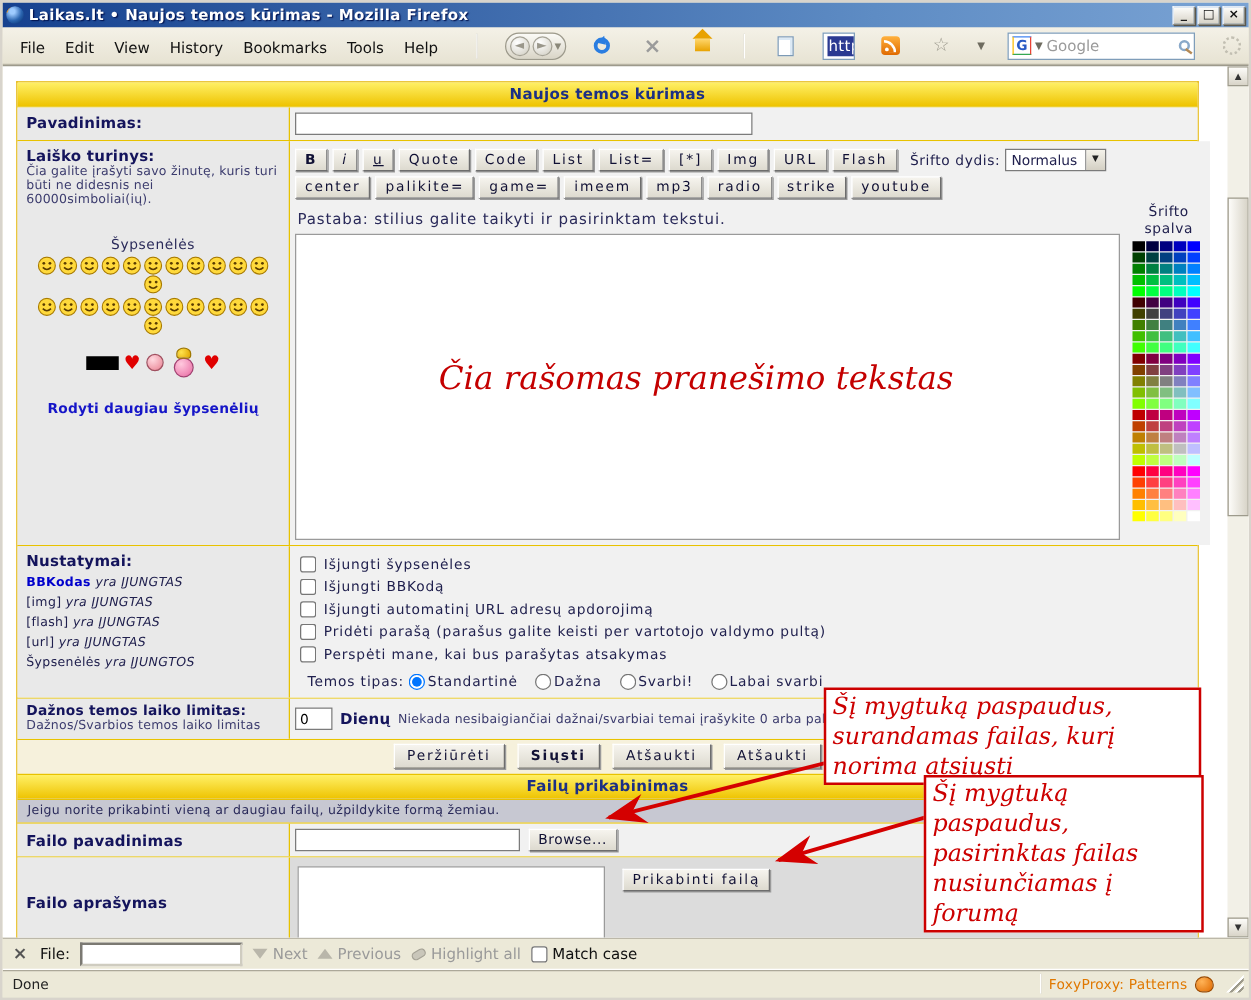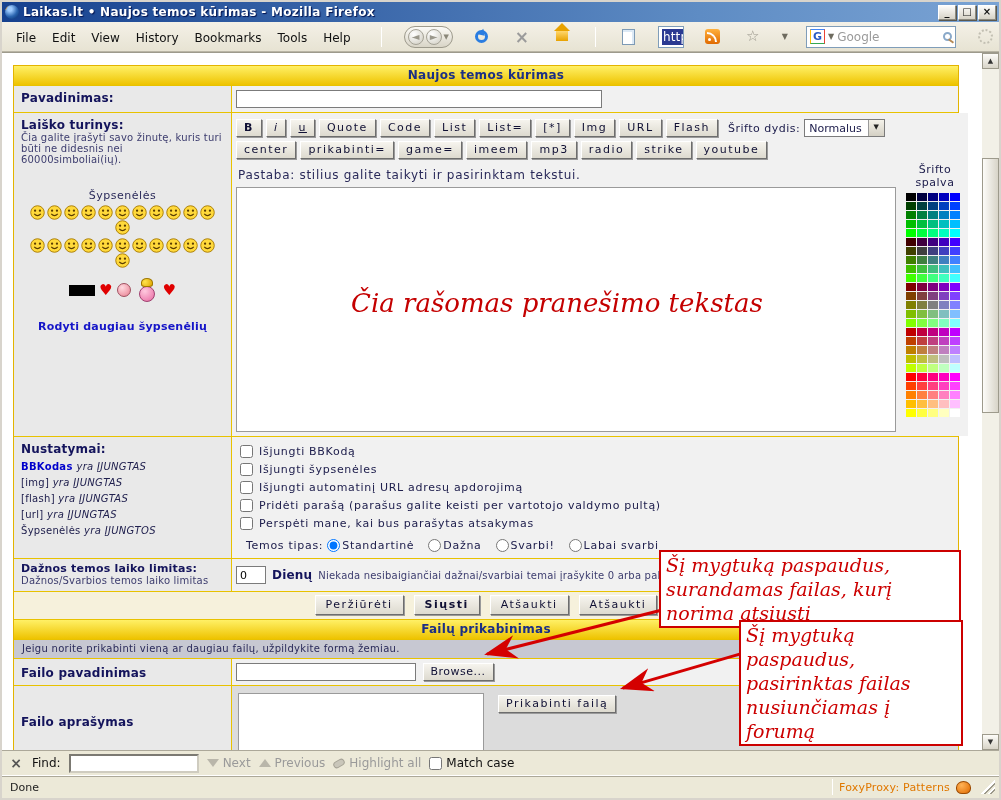--- a/index.html
+++ b/index.html
@@ -339,21 +339,21 @@
                 <button class="btn3d">URL</button>
                 <button class="btn3d">Flash</button>
                 <span class="fs-label">Šrifto dydis:</span>
                 <span class="fake-select">
                   <span>Normalus</span>
                   <span class="dd">▼</span>
                 </span>
               </div>
             <div class="bbrow" id="bbcode-row2">
                 <button class="btn3d">center</button>
-                <button class="btn3d">prikabinti=</button>
+                <button class="btn3d">palikite=</button>
                 <button class="btn3d">game=</button>
                 <button class="btn3d">imeem</button>
                 <button class="btn3d">mp3</button>
                 <button class="btn3d">radio</button>
                 <button class="btn3d">strike</button>
                 <button class="btn3d">youtube</button>
               </div>
             <div class="editor-flex">
               <div style="width:660px;">
                 <div class="pastaba">Pastaba: stilius galite taikyti ir pasirinktam tekstui.</div>
@@ -553,25 +553,25 @@
                 <div class="setting-line"><span class="term">[img] </span><span class="state">yra ĮJUNGTAS</span></div>
                 <div class="setting-line"><span class="term">[flash] </span><span class="state">yra ĮJUNGTAS</span></div>
                 <div class="setting-line"><span class="term">[url] </span><span class="state">yra ĮJUNGTAS</span></div>
                 <div class="setting-line"><span class="term">Šypsenėlės </span><span class="state">yra ĮJUNGTOS</span></div>
               </div>
           </div>
           <div class="ccell">
             <div id="options-list">
                 <label class="opt-line">
                   <input type="checkbox" style="">
-                  <span>Išjungti BBKodą</span>
+                  <span>Išjungti šypsenėles</span>
                 </label>
                 <label class="opt-line">
                   <input type="checkbox" style="">
-                  <span>Išjungti šypsenėles</span>
+                  <span>Išjungti BBKodą</span>
                 </label>
                 <label class="opt-line">
                   <input type="checkbox" style="">
                   <span>Išjungti automatinį URL adresų apdorojimą</span>
                 </label>
                 <label class="opt-line">
                   <input type="checkbox" style="">
                   <span>Pridėti parašą (parašus galite keisti per vartotojo valdymo pultą)</span>
                 </label>
                 <label class="opt-line">
@@ -657,21 +657,21 @@
 
     <div class="vscroll">
       <div class="sb-btn" style="top:0;">▲</div>
       <div class="sb-thumb" style="top:105px;height:255px;"></div>
       <div class="sb-btn" style="bottom:0;">▼</div>
     </div>
   </div>
 
   <div class="findbar">
     <span class="find-close">×</span>
-    <span class="find-label">Find:</span>
+    <span class="find-label">File:</span>
     <input class="find-input" style="">
     <span class="find-item">
       <span class="arr-down"></span>
       <span>Next</span>
     </span>
     <span class="find-item">
       <span class="arr-up"></span>
       <span>Previous</span>
     </span>
     <span class="find-item">

